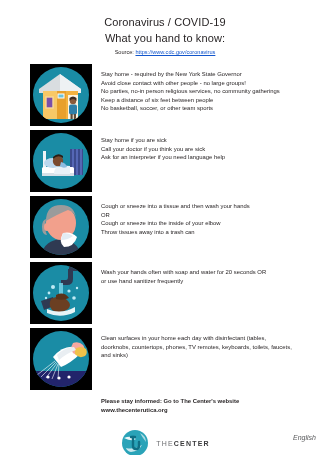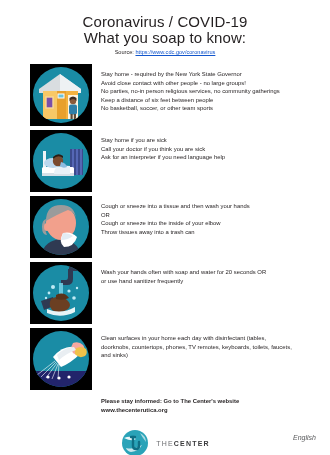--- a/index.html
+++ b/index.html
@@ -20,21 +20,21 @@
     width: 330px;
     height: 455px;
   }
 
   
   .header {
     text-align: center;
     padding-top: 14px;
   }
   .title-line {
-    font-size: 15px;
+    font-size: 11px;
     line-height: 16px;
     color: #231f20;
     letter-spacing: 0.1px;
   }
   .source-line {
     font-size: 5.6px;
     line-height: 9px;
     margin-top: 2px;
     color: #231f20;
   }
@@ -121,21 +121,21 @@
     color: #58595b;
   }
 </style>
 </head>
 <body>
 
 <div class="page">
 
   <div class="header">
     <div class="title-line">Coronavirus / COVID-19</div>
-    <div class="title-line">What you soap to know:</div>
+    <div class="title-line">What you hand to know:</div>
     <div class="source-line">
       <span>Source:</span>
       <span class="source-link">https://www.cdc.gov/coronavirus</span>
     </div>
   </div>
 
   <div class="rows">
 
     <div class="row">
       <div class="icon-box">

